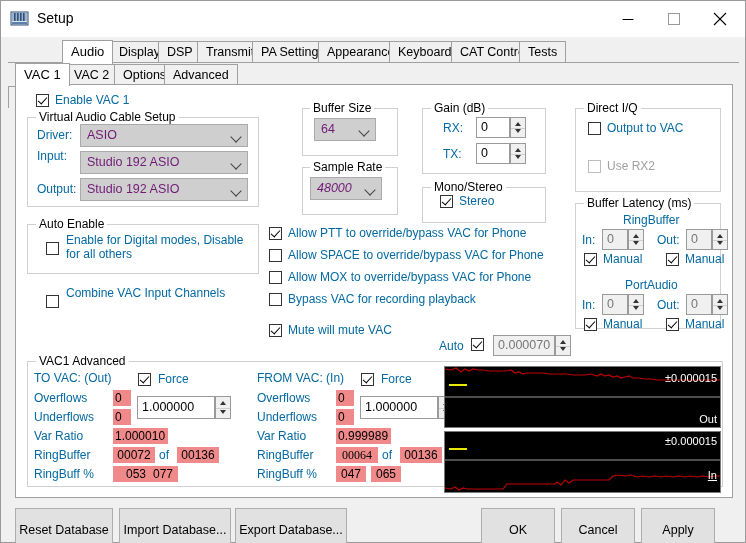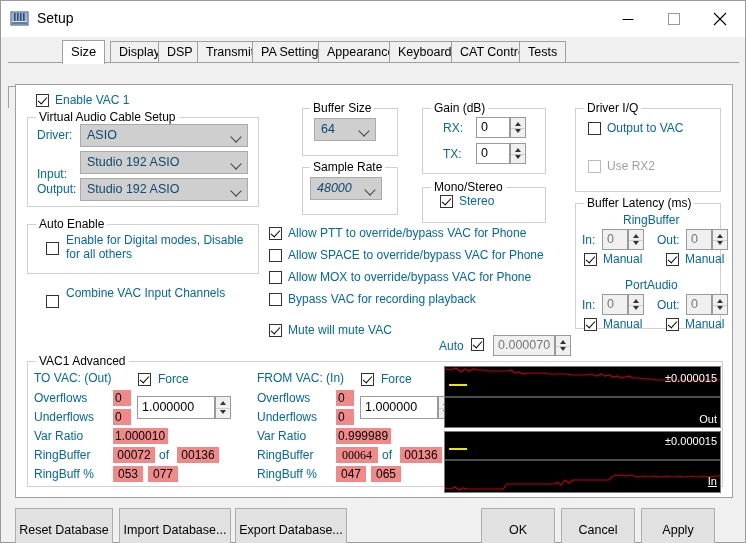--- a/index.html
+++ b/index.html
@@ -44,21 +44,21 @@
 
   .lbl{position:absolute;font-size:12px;color:#0369a1;white-space:nowrap;}
   .lbl.dim{color:#a0a0a0;}
 
   .cb{position:absolute;width:13px;height:13px;border:1px solid #333;background:#fff;box-sizing:border-box;}
   .cb.dim{border-color:#bdbdbd;}
   .cb.on::after{content:"";position:absolute;left:3px;top:0px;width:4px;height:8px;
       border:solid #000;border-width:0 1.6px 1.6px 0;transform:rotate(42deg);}
 
   .combo{position:absolute;height:23px;background:#cfcfcf;border:1px solid #aaa;box-sizing:border-box;
-         font-size:12.5px;color:#0c4a6e;line-height:21px;padding-left:6px;}
+         font-size:12.5px;color:#701a75;line-height:21px;padding-left:6px;}
   .combo .arw{position:absolute;right:7px;top:8px;width:7px;height:7px;
         border:solid #444;border-width:0 1.4px 1.4px 0;transform:rotate(45deg);}
 
   .txt{position:absolute;height:21px;background:#fff;border:1px solid #9a9a9a;box-sizing:border-box;
        font-size:12.5px;line-height:19px;padding-left:4px;color:#000;}
   .txt.ro{background:#f0f0f0;color:#777;}
   .spin{position:absolute;width:16px;height:21px;border:1px solid #9a9a9a;background:#f0f0f0;box-sizing:border-box;}
   .spin .up,.spin .dn{position:absolute;left:4px;width:0;height:0;border-left:3.5px solid transparent;border-right:3.5px solid transparent;}
   .spin .up{top:4px;border-bottom:4px solid #333;}
   .spin .dn{bottom:4px;border-top:4px solid #333;}
@@ -106,48 +106,54 @@
     <div class="wbtn close">
       <svg width="14" height="14" viewBox="0 0 14 14">
           <line x1="1" y1="1" x2="13" y2="13" stroke="#000" stroke-width="1.1"></line>
           <line x1="13" y1="1" x2="1" y2="13" stroke="#000" stroke-width="1.1"></line>
         </svg>
     </div>
   </div>
 
   <div class="tabstrip">
     <div class="tab" style="left:0px;margin-top:45px;">General</div>
-    <div class="tab sel" style="left:54px;">Size</div>
+    <div class="tab sel" style="left:54px;">Audio</div>
     <div class="tab" style="left:102px;">Display</div>
     <div class="tab" style="left:150px;">DSP</div>
     <div class="tab" style="left:189px;">Transmit</div>
     <div class="tab" style="left:244px;">PA Settings</div>
     <div class="tab" style="left:310px;">Appearance</div>
     <div class="tab" style="left:381px;">Keyboard</div>
     <div class="tab" style="left:443px;">CAT Control</div>
     <div class="tab" style="left:511px;">Tests</div>
   </div>
   <div class="tabline"></div>
 
+  <div class="tabstrip2">
+    <div class="tab2 sel" style="left:0px;">VAC 1</div>
+    <div class="tab2" style="left:50px;">VAC 2</div>
+    <div class="tab2" style="left:99px;">Options</div>
+    <div class="tab2" style="left:149px;">Advanced</div>
+  </div>
 
   <div class="pane">
 
     <div class="cb on" style="left:20px;top:9px;"></div>
     <div class="lbl" style="left:39px;top:8px;">Enable VAC 1</div>
 
     <div class="gb" style="left:11px;top:32px;width:232px;height:90px;"></div>
     <div class="gbt" style="left:20px;top:32px;">Virtual Audio Cable Setup</div>
 
     <div class="lbl" style="left:21px;top:43px;">Driver:</div>
     <div class="combo" style="left:64px;top:39px;width:168px;">
       <span>ASIO</span>
       <span class="arw"></span>
     </div>
 
-    <div class="lbl" style="left:21px;top:82px;">Input:</div>
+    <div class="lbl" style="left:21px;top:64px;">Input:</div>
     <div class="combo" style="left:64px;top:66px;width:168px;">
       <span>Studio 192 ASIO</span>
       <span class="arw"></span>
     </div>
 
     <div class="lbl" style="left:21px;top:97px;">Output:</div>
     <div class="combo" style="left:64px;top:93px;width:168px;">
       <span>Studio 192 ASIO</span>
       <span class="arw"></span>
     </div>
@@ -190,21 +196,21 @@
         <span class="mid"></span>
         <span class="dn"></span>
     </div>
 
     <div class="gb" style="left:406px;top:102px;width:124px;height:36px;"></div>
     <div class="gbt" style="left:415px;top:102px;">Mono/Stereo</div>
     <div class="cb on" style="left:424px;top:110px;"></div>
     <div class="lbl" style="left:443px;top:109px;">Stereo</div>
 
     <div class="gb" style="left:559px;top:23px;width:146px;height:84px;"></div>
-    <div class="gbt" style="left:568px;top:23px;">Driver I/Q</div>
+    <div class="gbt" style="left:568px;top:23px;">Direct I/Q</div>
     <div class="cb" style="left:572px;top:37px;"></div>
     <div class="lbl" style="left:591px;top:36px;">Output to VAC</div>
     <div class="cb dim" style="left:572px;top:75px;"></div>
     <div class="lbl dim" style="left:591px;top:74px;">Use RX2</div>
 
     <div class="gb" style="left:559px;top:118px;width:146px;height:126px;"></div>
     <div class="gbt" style="left:568px;top:118px;">Buffer Latency (ms)</div>
 
     <div class="lbl" style="left:607px;top:128px;">RingBuffer</div>
     <div class="lbl" style="left:566px;top:148px;">In:</div>
@@ -286,21 +292,21 @@
     <div class="hl hlL" style="left:97px;top:324px;width:16px;">0</div>
     <div class="lbl" style="left:18px;top:344px;">Var Ratio</div>
     <div class="hl hlL" style="left:97px;top:343px;width:53px;">1.000010</div>
 
     <div class="lbl" style="left:18px;top:363px;">RingBuffer</div>
     <div class="hl" style="left:97px;top:362px;width:42px;">00072</div>
     <div class="lbl" style="left:143px;top:363px;">of</div>
     <div class="hl" style="left:161px;top:362px;width:42px;">00136</div>
 
     <div class="lbl" style="left:18px;top:382px;">RingBuff %</div>
-    <div class="hl" style="left:97px;top:381px;width:30px;">053</div>
+    <div class="hl" style="left:97px;top:381px;width:46px;">053</div>
     <div class="hl" style="left:132px;top:381px;width:30px;">077</div>
 
     <div class="lbl" style="left:241px;top:286px;">FROM VAC: (In)</div>
     <div class="cb on" style="left:345px;top:288px;"></div>
     <div class="lbl" style="left:365px;top:287px;">Force</div>
     <div class="txt" style="left:344px;top:311px;width:78px;height:23px;line-height:21px;">1.000000</div>
     <div class="spin" style="left:422px;top:311px;height:23px;">
         <span class="up"></span>
         <span class="mid" style="top:10.5px;"></span>
         <span class="dn"></span>
@@ -332,21 +338,21 @@
       <div class="glabel" style="right:3px;bottom:2px;">Out</div>
     </div>
 
     <div class="graph" style="left:428px;top:346px;width:277px;height:62px;">
       <svg width="275" height="60" viewBox="0 0 275 60" preserveAspectRatio="none">
         <line x1="0" y1="28" x2="275" y2="28" stroke="#9a9a9a" stroke-width="1"></line>
         <line x1="4" y1="17" x2="22" y2="17" stroke="#e8e800" stroke-width="2"></line>
         <polyline fill="none" stroke="#c00000" stroke-width="1.2" points="0,56 6,57 10,55 14,58 18,56 22,57 28,57 34,57 40,57 46,57 52,57 58,57 62,52 68,52 74,52 80,52 86,52 92,52 98,52 104,52 110,52 112,50 116,53 120,48 124,51 128,48 134,48 140,48 146,48 152,48 158,48 164,48 168,44 174,43 180,44 186,43 192,45 198,44 204,45 210,44 216,45 222,44 228,45 234,44 240,45 246,44 252,45 258,44 264,45 270,44 275,44"></polyline>
       </svg>
       <div class="glabel" style="right:3px;top:3px;">±0.000015</div>
-      <div class="glabel" style="right:3px;bottom:5px;text-decoration:underline;">In</div>
+      <div class="glabel" style="right:3px;bottom:11px;text-decoration:underline;">In</div>
     </div>
 
   </div>
 
   <div class="btn" style="left:14px;top:507px;width:98px;">Reset Database</div>
   <div class="btn" style="left:118px;top:507px;width:112px;">Import Database...</div>
   <div class="btn" style="left:234px;top:507px;width:112px;">Export Database...</div>
   <div class="btn" style="left:480px;top:507px;width:74px;">OK</div>
   <div class="btn" style="left:560px;top:507px;width:74px;">Cancel</div>
   <div class="btn" style="left:640px;top:507px;width:74px;">Apply</div>

